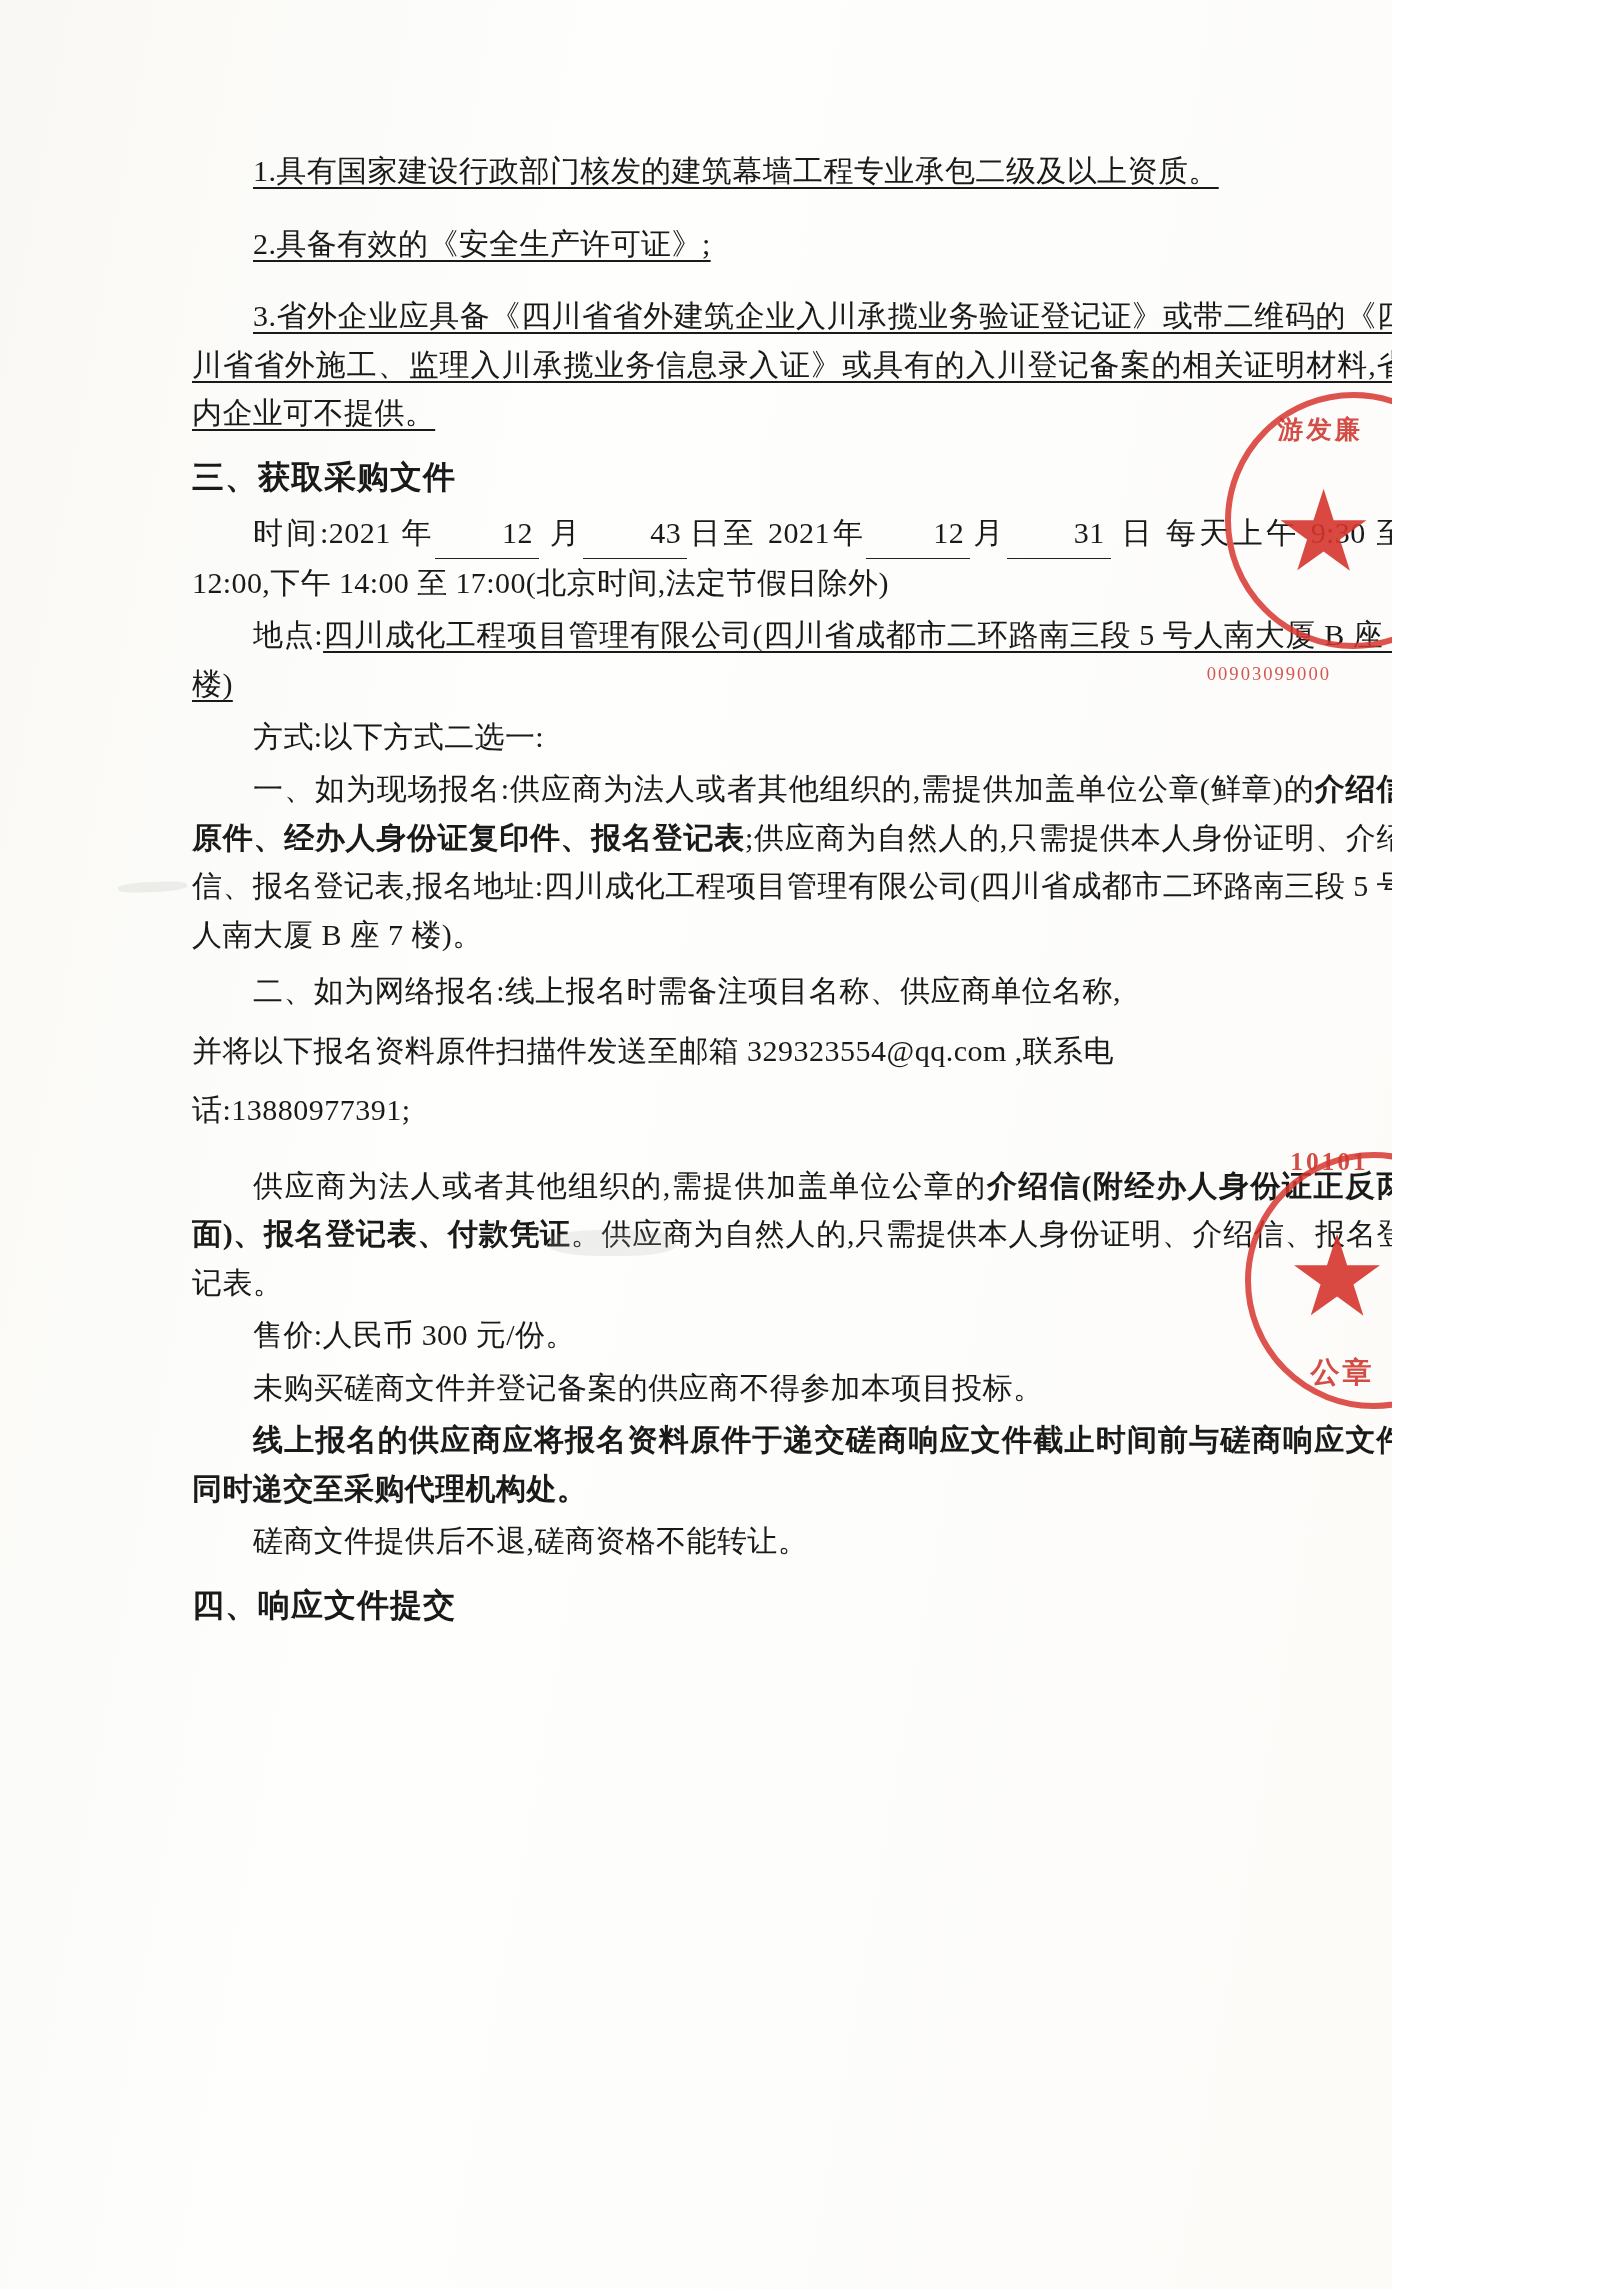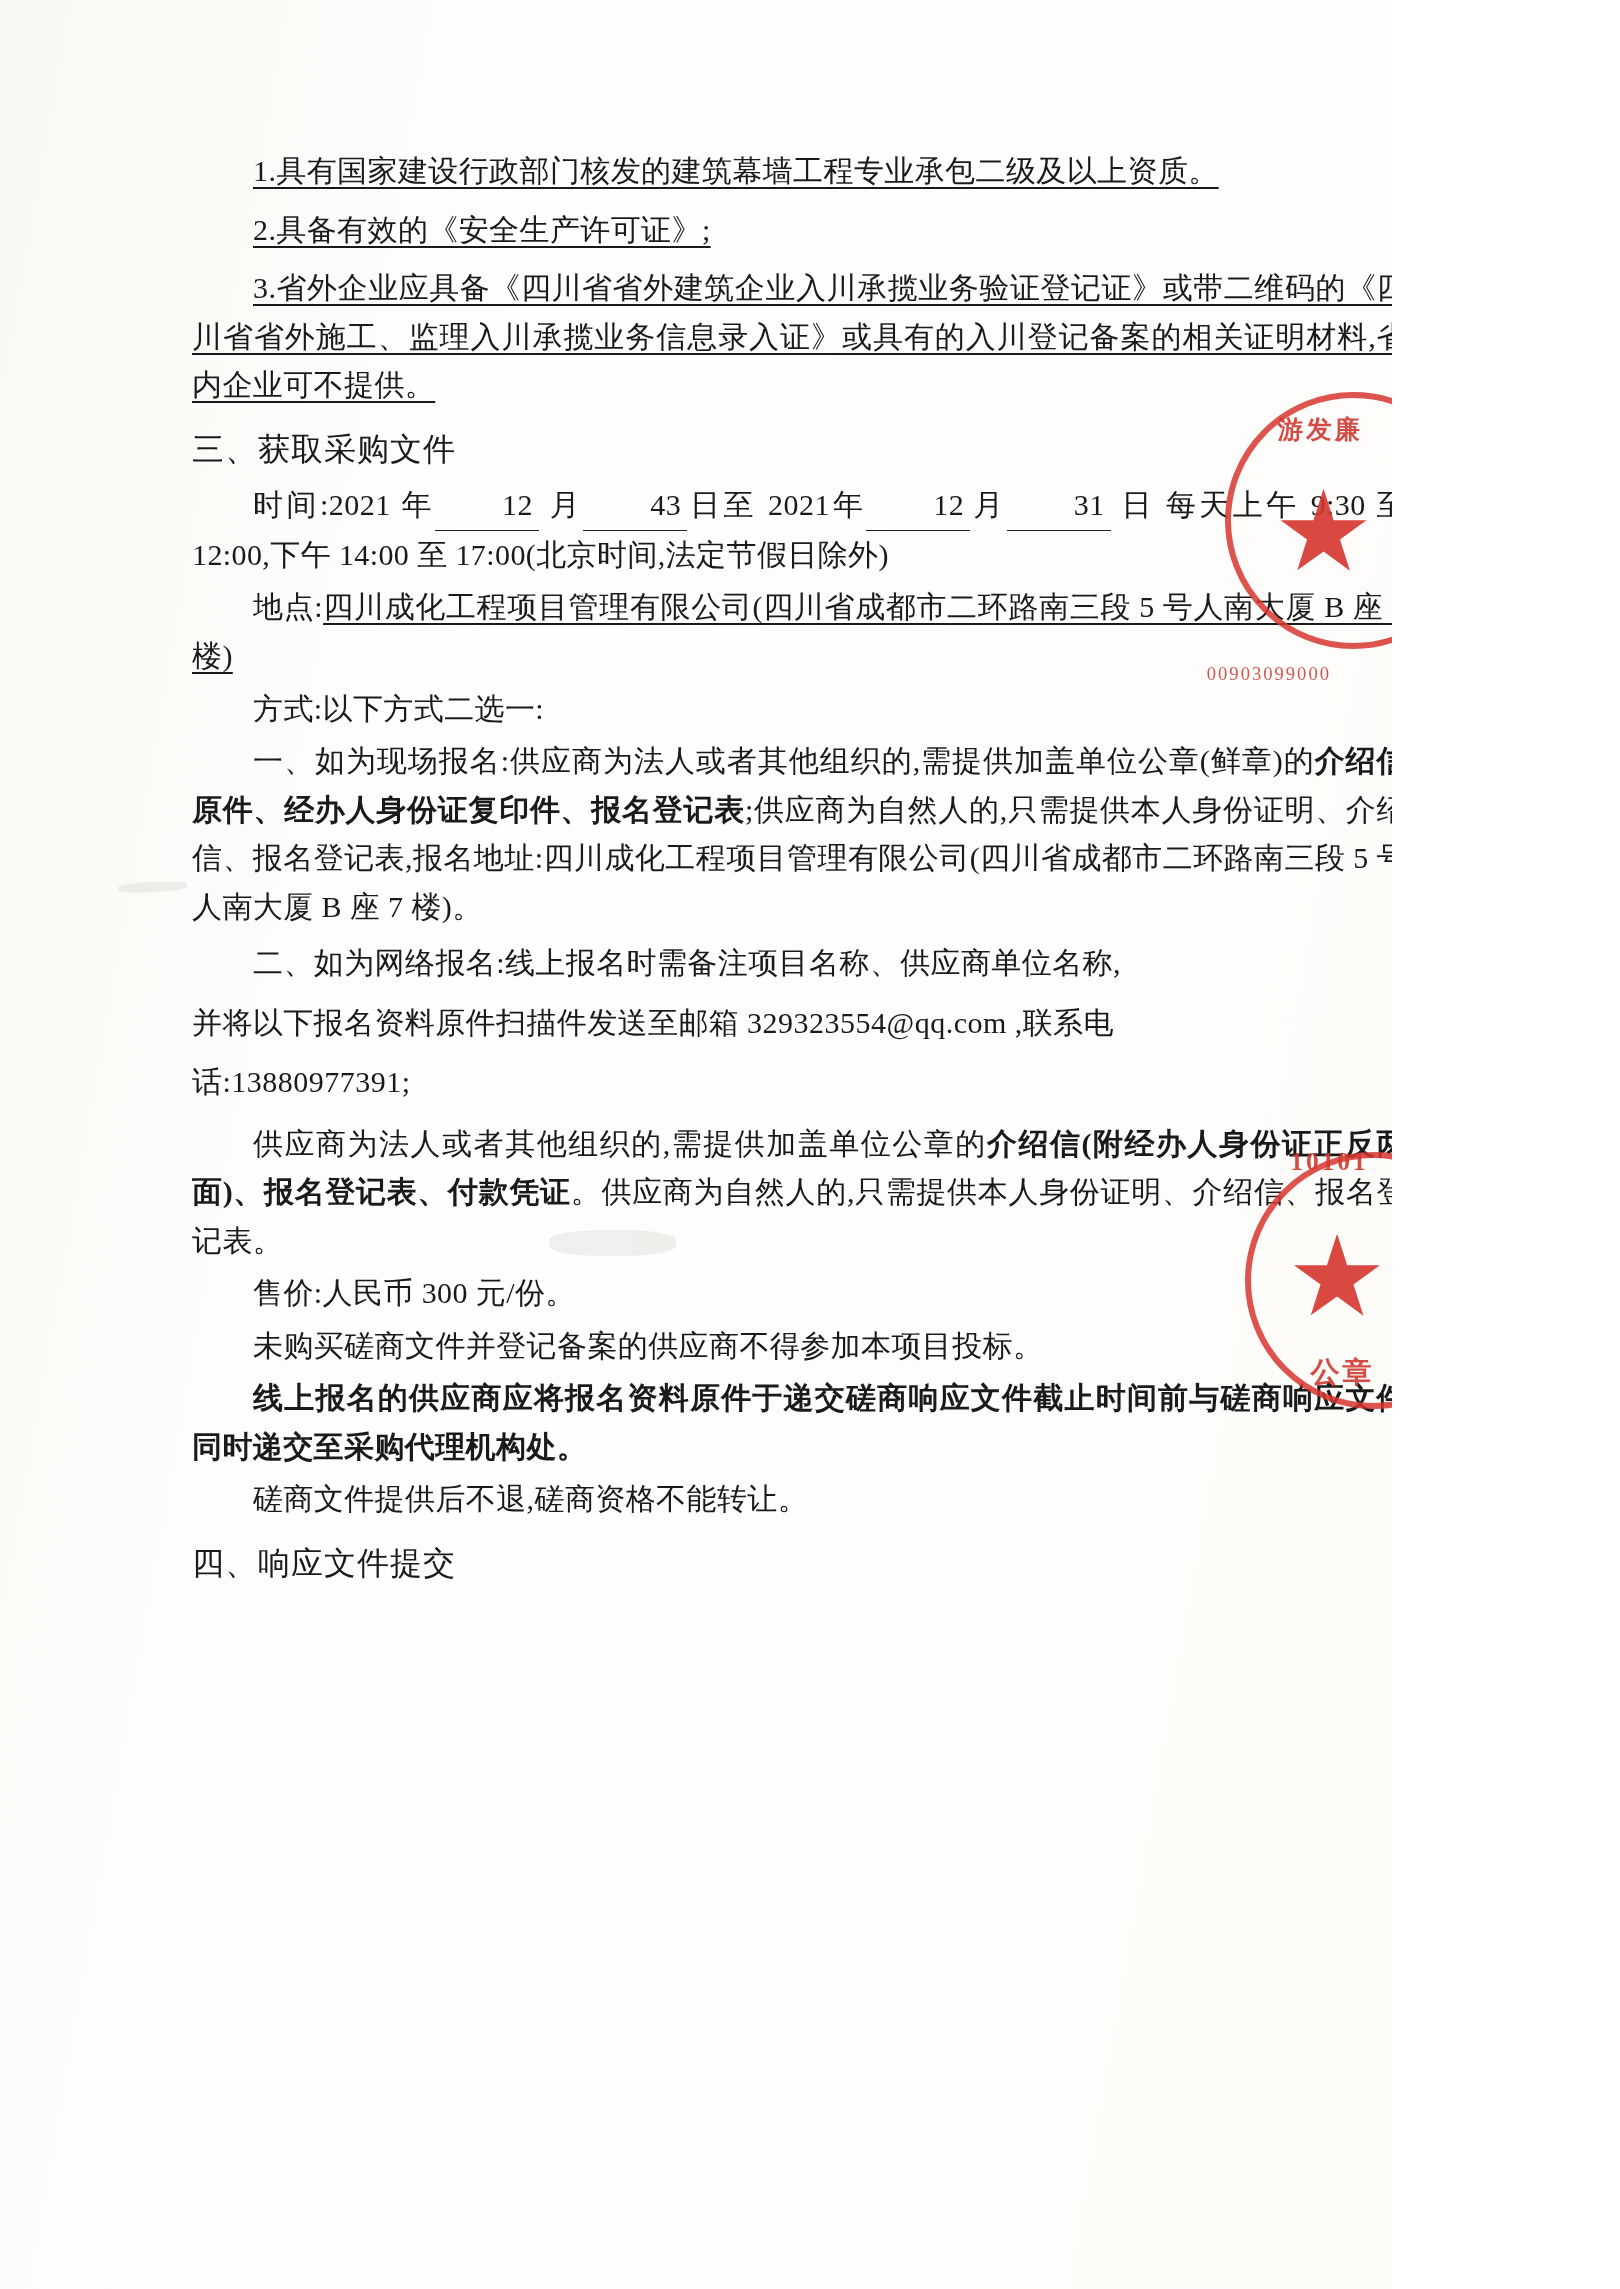--- a/index.html
+++ b/index.html
@@ -40,37 +40,37 @@
     text-align: justify;
   }
   .indent { text-indent: 61px; }
   .u {
     text-decoration: underline;
     text-decoration-thickness: 1.5px;
     text-underline-offset: 5.9px;
   }
   .heading {
     font-size: 32px;
-    font-weight: normal;
+    font-weight: bold;
     margin: 13.7px 0 5.9px 0;
     letter-spacing: 1px;
   }
   .b { font-weight: bold; }
   .blank {
     display: inline-block;
     min-width: 53px;
     text-align: right;
     border-bottom: 1.5px solid #222;
     padding: 0 5.9px;
   }
   .mono-num {
     font-family: "Liberation Serif", serif;
     letter-spacing: 0.5px;
   }
-  .gap-top { margin-top: 10px; }
+  .gap-top { margin-top: 24px; }
   .loose { line-height: 1.85; }
 
   
   .stamp {
     position: absolute;
     color: #d2322d;
     pointer-events: none;
   }
   .stamp-oval {
     width: 245px;

